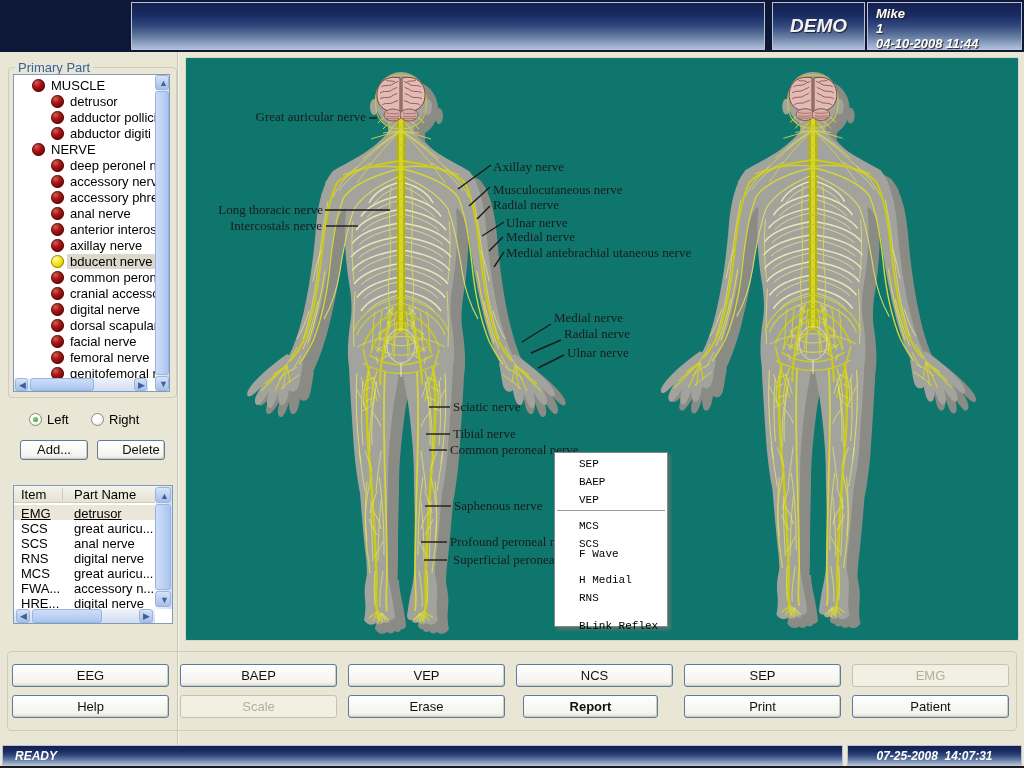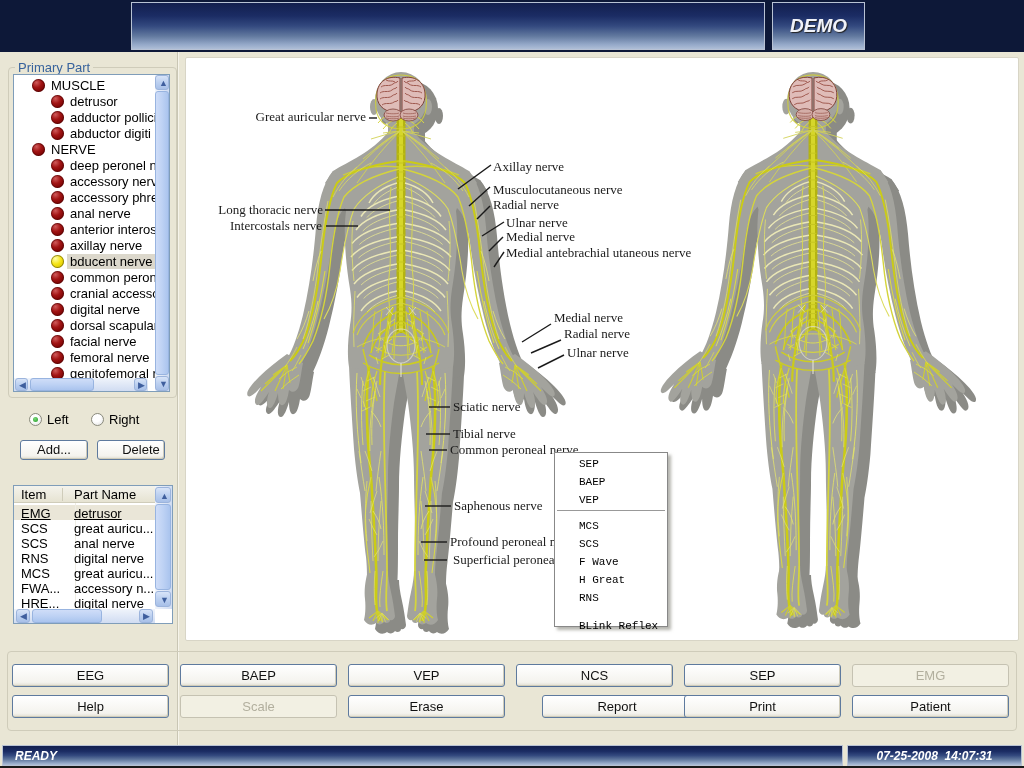--- a/index.html
+++ b/index.html
@@ -58,21 +58,21 @@
 #thead { position:absolute; left:0; top:0; width:158px; height:17px;
   background:linear-gradient(to bottom,#f4f3ec,#e6e3d2); border-bottom:1px solid #cfccba; }
 #thead .c1 { position:absolute; left:7px; top:1px; }
 #thead .c2 { position:absolute; left:60px; top:1px; }
 #thead .sep { position:absolute; left:48px; top:2px; width:1px; height:13px; background:#cfccba; }
 .trw { position:absolute; left:0; width:158px; height:15px; }
 .trw .c1 { position:absolute; left:7px; top:0; }
 .trw .c2 { position:absolute; left:60px; top:0; white-space:nowrap; }
 
 #main { position:absolute; left:185px; top:57px; width:834px; height:584px;
-  background:#ffffff; border:1px solid #d8d5c6; border-radius:2px; }
+  background:#0f766e; border:1px solid #d8d5c6; border-radius:2px; }
 
 #menu { position:absolute; left:554px; top:452px; width:114px; height:175px; background:#fff;
   border:1px solid #888; box-shadow:3px 3px 3px rgba(120,120,110,.55);
   font-family:"Liberation Mono", monospace; font-size:11px; color:#000; }
 .mi { position:absolute; left:24px; white-space:nowrap; }
 #menusep { position:absolute; left:2px; top:57px; width:108px; height:1px; background:#999; }
 
 #groupbox2 { position:absolute; left:7px; top:651px; width:1010px; height:80px;
   border:1px solid #cfccba; border-radius:4px; }
 
@@ -85,20 +85,23 @@
 #botedge { position:absolute; left:0; top:766px; width:1024px; height:2px; background:#1a1a1a; }
 </style>
 </head>
 <body>
 <div id="page">
 
   <div id="topbar"></div>
   <div class="toppanel navgrad" id="tp2"></div>
   <div class="toppanel navgrad" id="tp3">
       <div class="lbl">DEMO</div>
+    </div>
+  <div class="toppanel navgrad" id="tp4">
+      <div class="lbl">Mike<br>1<br>04-10-2008 11:44</div>
     </div>
 
   <div style="position:absolute;left:177px;top:52px;width:1px;height:694px;background:#c9c6b4;"></div>
   <div style="position:absolute;left:178px;top:52px;width:1px;height:694px;background:#f6f4ea;"></div>
   <div id="groupbox1"></div>
   <div id="gb1label">Primary Part</div>
   <div id="tree">
       <div class="dot " style="left:18px;top:4px;"></div>
       <div class="trow" style="left:37px;top:3px;">MUSCLE</div>
       <div class="dot " style="left:37px;top:20px;"></div>
@@ -510,37 +513,37 @@
 </g>
 </svg></div>
 
   <div id="menu">
     <div class="mi" style="top:5px;">SEP</div>
     <div class="mi" style="top:23px;">BAEP</div>
     <div class="mi" style="top:41px;">VEP</div>
     <div id="menusep"></div>
     <div class="mi" style="top:67px;">MCS</div>
     <div class="mi" style="top:85px;">SCS</div>
-    <div class="mi" style="top:103px;text-align:right;">F Wave</div>
-    <div class="mi" style="top:121px;">H Great</div>
+    <div class="mi" style="top:95px;text-align:right;">F Wave</div>
+    <div class="mi" style="top:121px;">H Medial</div>
     <div class="mi" style="top:139px;">RNS</div>
     <div class="mi" style="top:167px;">BLink Reflex</div>
   </div>
 
   <div id="groupbox2"></div>
   <div class="xpbtn" style="left:12px;  top:664px; width:157px; height:23px; line-height:21px;">EEG</div>
   <div class="xpbtn" style="left:180px; top:664px; width:157px; height:23px; line-height:21px;">BAEP</div>
   <div class="xpbtn" style="left:348px; top:664px; width:157px; height:23px; line-height:21px;">VEP</div>
   <div class="xpbtn" style="left:516px; top:664px; width:157px; height:23px; line-height:21px;">NCS</div>
   <div class="xpbtn" style="left:684px; top:664px; width:157px; height:23px; line-height:21px;">SEP</div>
   <div class="xpbtn dis" style="left:852px; top:664px; width:157px; height:23px; line-height:21px;">EMG</div>
   <div class="xpbtn" style="left:12px;  top:695px; width:157px; height:23px; line-height:21px;">Help</div>
   <div class="xpbtn dis" style="left:180px; top:695px; width:157px; height:23px; line-height:21px;">Scale</div>
   <div class="xpbtn" style="left:348px; top:695px; width:157px; height:23px; line-height:21px;">Erase</div>
-  <div class="xpbtn" style="left:542px; top:695px; width:150px; height:23px; line-height:21px;">Report</div>
+  <div class="xpbtn" style="left:523px; top:695px; width:135px; height:23px; line-height:21px;font-weight:bold;">Report</div>
   <div class="xpbtn" style="left:684px; top:695px; width:157px; height:23px; line-height:21px;">Print</div>
   <div class="xpbtn" style="left:852px; top:695px; width:157px; height:23px; line-height:21px;">Patient</div>
 
   <div id="status1" class="navgrad">
       <div class="lbl">READY</div>
     </div>
   <div id="status2" class="navgrad">
       <div class="lbl">07-25-2008&nbsp; 14:07:31</div>
     </div>
   <div id="botedge"></div>

